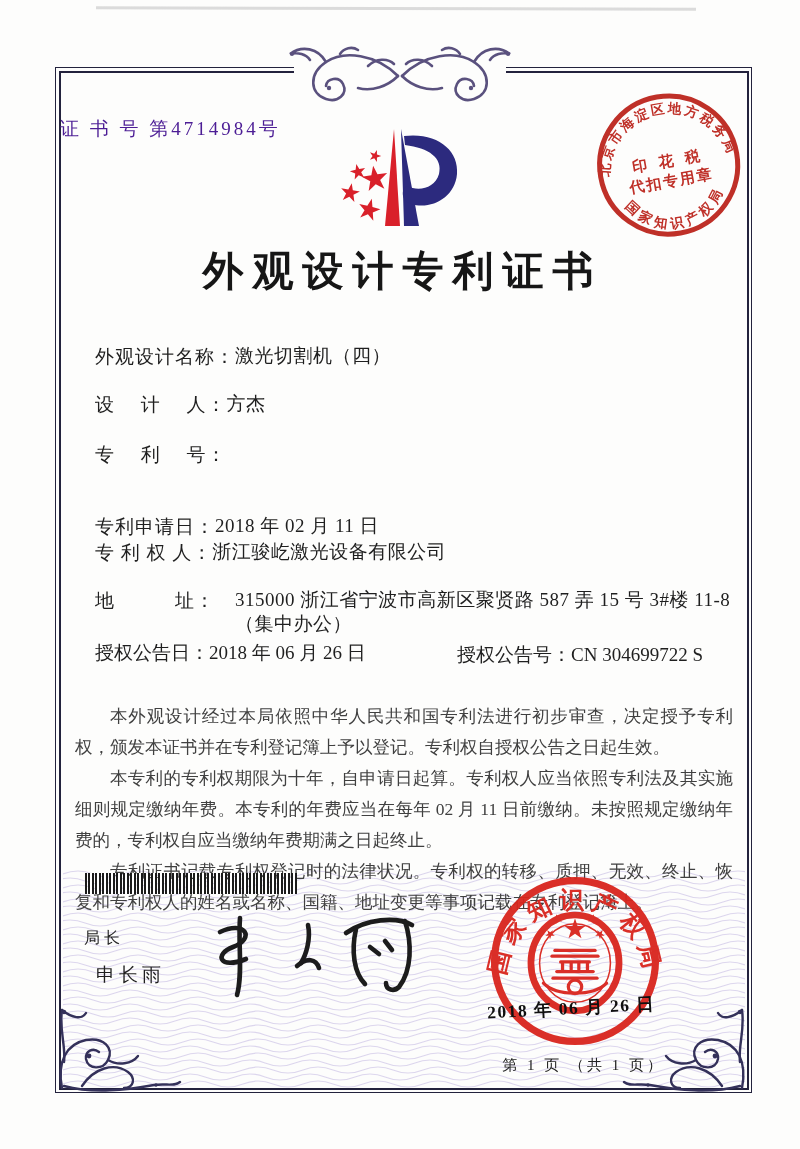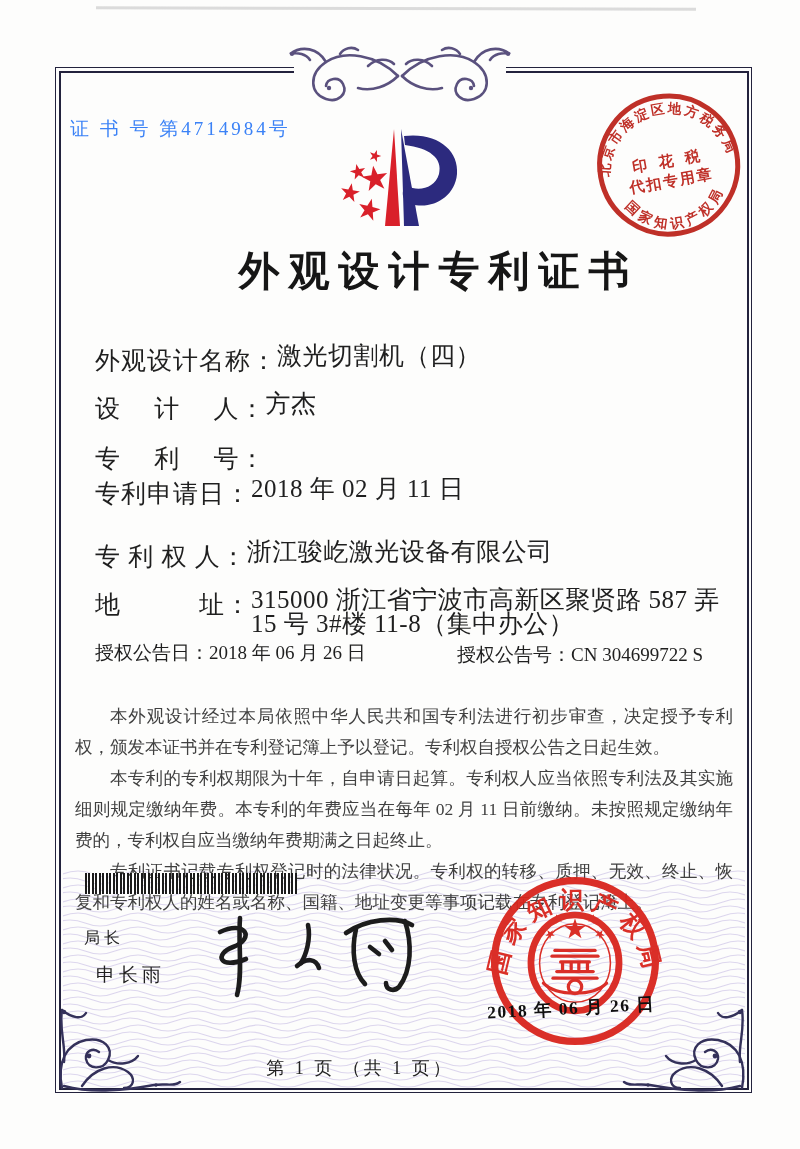--- a/index.html
+++ b/index.html
@@ -8,27 +8,27 @@
     font-family:"Liberation Serif","DejaVu Serif",serif;color:#1f1f1f;
     overflow:hidden;
   }
   .artifact-top{position:absolute;left:96px;top:7px;width:600px;height:3px;background:#bfbfbf;opacity:.55;transform:rotate(.15deg);}
   
   .frame-outer{position:absolute;left:55px;top:67px;width:695px;height:1024px;border:1.5px solid #23223d;}
   .frame-inner{position:absolute;inset:2.5px;border:2.5px solid #23223d;}
   
   .waves{position:absolute;left:63px;top:870px;width:682px;height:218px;overflow:hidden;opacity:.8;}
   
-  .cert-no{position:absolute;left:70px;top:116px;font-size:19px;letter-spacing:3px;color:#3b82f6;white-space:pre;}
+  .cert-no{position:absolute;left:60px;top:116px;font-size:19px;letter-spacing:3px;color:#4c1d95;white-space:pre;}
   .logo{position:absolute;left:327px;top:116px;}
   .tax-stamp{position:absolute;left:594px;top:90px;transform:rotate(-10deg);}
   .title{position:absolute;left:55px;top:244px;width:695px;text-align:center;
-    font-size:41px;font-weight:700;letter-spacing:9px;color:#161616;padding-left:36px;}
-  
-  .f-row{position:absolute;left:95px;width:640px;font-size:25px;display:flex;align-items:flex-start;}
+    font-size:41px;font-weight:700;letter-spacing:9px;color:#161616;}
+  
+  .f-row{position:absolute;left:95px;width:640px;font-size:19px;display:flex;align-items:flex-start;}
   .f-label{white-space:pre;letter-spacing:1px;flex:none;}
   .f-value{letter-spacing:.5px;line-height:24px;}
   .grant-row{position:absolute;left:95px;top:640px;width:660px;font-size:19px;}
   .grant-left{position:absolute;left:0;top:0;white-space:pre;}
   .grant-right{position:absolute;left:362px;top:2px;white-space:pre;}
   
   .paras{position:absolute;left:75px;top:701px;width:658px;font-size:17.5px;line-height:31px;text-align:justify;color:#404040;}
   .paras p{margin:0;text-indent:2em;}
   
   .barcode{position:absolute;left:85px;top:873px;width:213px;height:21px;
@@ -38,21 +38,21 @@
       repeating-linear-gradient(90deg,#1b1b1b 0 2px,transparent 2px 3.5px);
   }
   
   .signer-title{position:absolute;left:84px;top:928px;font-size:16px;letter-spacing:4px;font-family:"Liberation Sans","DejaVu Sans",sans-serif;}
   .signer-name{position:absolute;left:96px;top:962px;font-size:19px;letter-spacing:4px;font-family:Liberation Serif, serif;}
   .signature{position:absolute;left:198px;top:898px;}
   
   .office-seal{position:absolute;left:484px;top:870px;opacity:.95;}
   .seal-date{position:absolute;left:487px;top:996px;font-size:17.5px;font-weight:700;letter-spacing:1.5px;color:#101010;transform:rotate(-3deg);white-space:pre;}
   
-  .footer-page{position:absolute;left:55px;top:1056px;width:610px;text-align:center;font-size:18px;letter-spacing:3px;color:#222;}
+  .footer-page{position:absolute;left:55px;top:1056px;width:610px;text-align:right;font-size:15px;letter-spacing:3px;color:#222;}
   .corner-orn{position:absolute;}
   .top-orn{position:absolute;left:280px;top:36px;}
 </style>
 </head>
 <body>
 
 <div class="artifact-top"></div>
 
 <div class="frame-outer">
   <div class="frame-inner"></div>
@@ -190,29 +190,29 @@
   <span class="f-label">外观设计名称：</span>
   <span class="f-value">激光切割机（四）</span>
 </div>
 <div class="f-row" style="top:392px;">
   <span class="f-label">设　 计 　人：</span>
   <span class="f-value">方杰</span>
 </div>
 <div class="f-row" style="top:442px;">
   <span class="f-label">专　 利 　号：</span>
 </div>
-<div class="f-row" style="top:477px;">
+<div class="f-row" style="top:514px;">
   <span class="f-label">专利申请日：</span>
   <span class="f-value">2018 年 02 月 11 日</span>
 </div>
 <div class="f-row" style="top:540px;">
   <span class="f-label">专 利 权 人：</span>
   <span class="f-value">浙江骏屹激光设备有限公司</span>
 </div>
-<div class="f-row" style="top:588px;width:640px;">
+<div class="f-row" style="top:588px;width:640px;justify-content:space-between;">
   <span class="f-label">地　　　址：</span>
   <span class="f-value" style="max-width:500px;">315000 浙江省宁波市高新区聚贤路 587 弄 15 号 3#楼 11-8（集中办公）</span>
 </div>
 
 <div class="grant-row">
   <span class="grant-left"><span>授权公告日：</span><span>2018 年 06 月 26 日</span></span>
   <span class="grant-right"><span>授权公告号：</span><span>CN 304699722 S</span></span>
 </div>
 
 <div class="paras">

